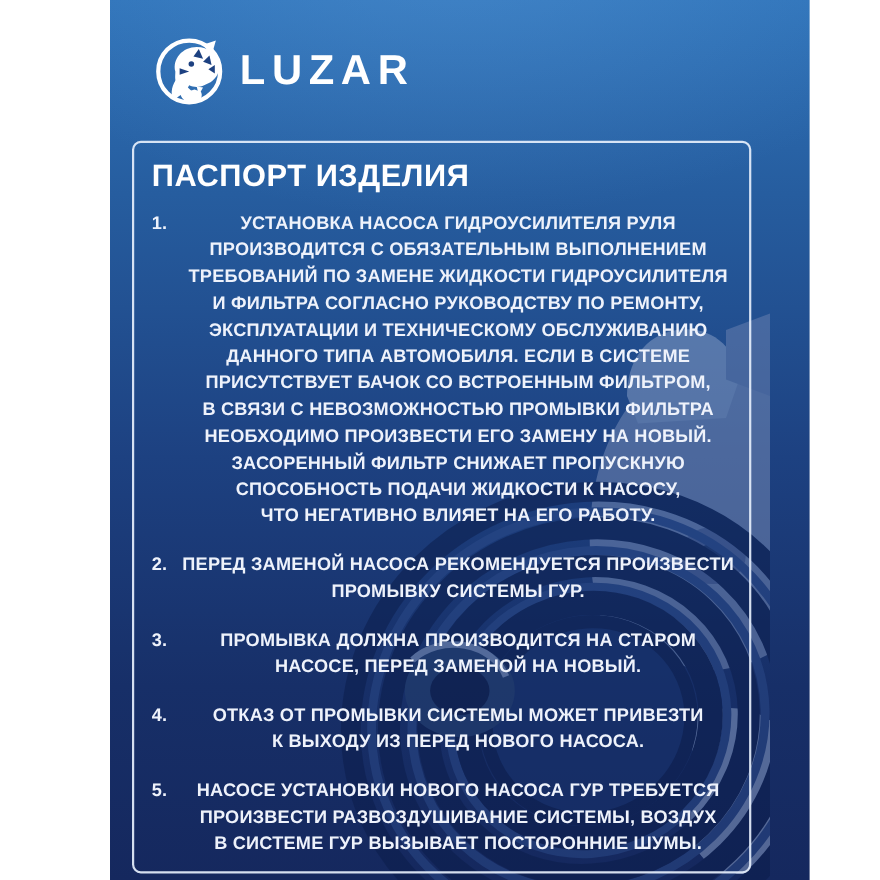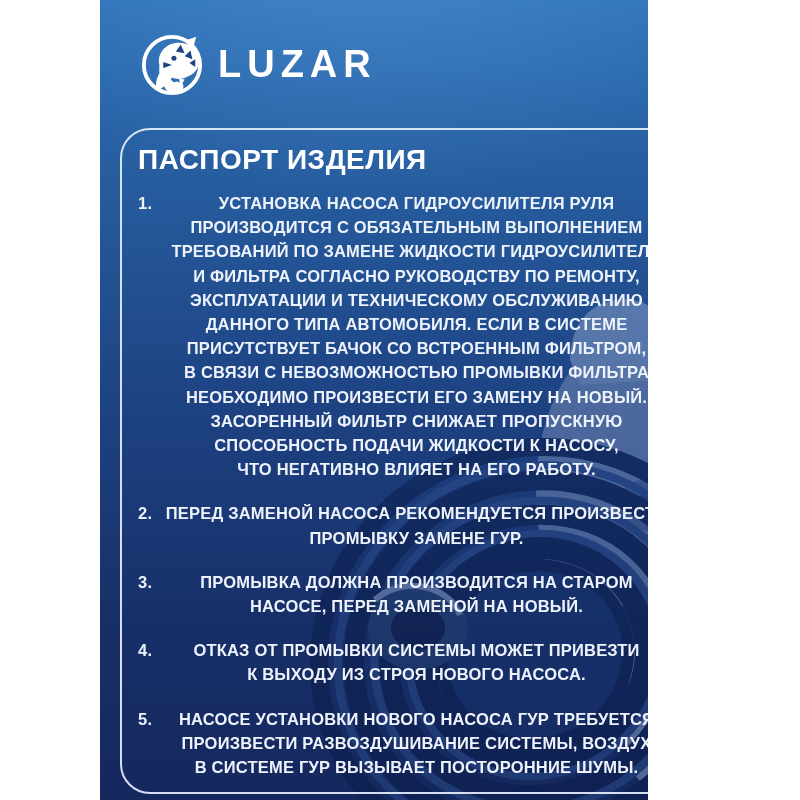--- a/index.html
+++ b/index.html
@@ -2,41 +2,41 @@
 <html><head>
 <meta charset="utf-8">
 <style>
   html,body{margin:0;padding:0;background:#ffffff;}
   .stage{
     position:relative;width:800px;height:800px;margin:0 auto;
     background:#ffffff;overflow:hidden;
     font-family:"Liberation Sans","DejaVu Sans",sans-serif;
   }
   .panel{
-    position:absolute;left:100px;top:0;width:548px;height:800px;
+    position:absolute;left:100px;top:0;width:636px;height:800px;
     background:
       radial-gradient(120% 55% at 50% -8%, rgba(96,160,222,0.38), rgba(96,160,222,0) 60%),
       linear-gradient(180deg,#2f73b9 0%,#265d9f 22%,#1d4181 52%,#172f68 78%,#15285e 100%);
     overflow:hidden;
   }
   
   .logo-row{
     position:absolute;left:40px;top:32px;display:flex;align-items:center;gap:14px;
   }
   .tiger-svg{display:block;width:64px;height:64px;}
   .wordmark{
     color:#ffffff;font-weight:bold;font-size:38px;line-height:64px;
     letter-spacing:6px;font-family:"Liberation Sans","DejaVu Sans",sans-serif;
   }
   
   .pump-svg{position:absolute;left:0;top:0;width:600px;height:800px;}
   
   .card{
     position:absolute;left:20px;top:128px;width:563px;height:666px;
-    border:2px solid rgba(230,239,252,0.92);border-radius:30px;
+    border:2px solid rgba(230,239,252,0.92);border-radius:8px;
     box-sizing:border-box;
     padding:14px 12px 0 16px;
   }
   .card-title{
     color:#ffffff;font-weight:bold;font-size:28px;line-height:32px;
     letter-spacing:0.5px;margin:0 0 15px 0;
   }
   .item{
     display:flex;align-items:flex-start;
     margin:0 0 20px 0;
@@ -119,33 +119,33 @@
 В СВЯЗИ С НЕВОЗМОЖНОСТЬЮ ПРОМЫВКИ ФИЛЬТРА
 НЕОБХОДИМО ПРОИЗВЕСТИ ЕГО ЗАМЕНУ НА НОВЫЙ.
 ЗАСОРЕННЫЙ ФИЛЬТР СНИЖАЕТ ПРОПУСКНУЮ
 СПОСОБНОСТЬ ПОДАЧИ ЖИДКОСТИ К НАСОСУ,
 ЧТО НЕГАТИВНО ВЛИЯЕТ НА ЕГО РАБОТУ.</span>
       </div>
 
       <div class="item">
         <span class="item-num">2.</span>
         <span class="item-text">ПЕРЕД ЗАМЕНОЙ НАСОСА РЕКОМЕНДУЕТСЯ ПРОИЗВЕСТИ
-ПРОМЫВКУ ЗАМЕНЕ ГУР.</span>
+ПРОМЫВКУ СИСТЕМЫ ГУР.</span>
       </div>
 
       <div class="item">
         <span class="item-num">3.</span>
         <span class="item-text">ПРОМЫВКА ДОЛЖНА ПРОИЗВОДИТСЯ НА СТАРОМ
 НАСОСЕ, ПЕРЕД ЗАМЕНОЙ НА НОВЫЙ.</span>
       </div>
 
       <div class="item">
         <span class="item-num">4.</span>
         <span class="item-text">ОТКАЗ ОТ ПРОМЫВКИ СИСТЕМЫ МОЖЕТ ПРИВЕЗТИ
-К ВЫХОДУ ИЗ СТРОЯ НОВОГО НАСОСА.</span>
+К ВЫХОДУ ИЗ ПЕРЕД НОВОГО НАСОСА.</span>
       </div>
 
       <div class="item">
         <span class="item-num">5.</span>
         <span class="item-text">НАСОСЕ УСТАНОВКИ НОВОГО НАСОСА ГУР ТРЕБУЕТСЯ
 ПРОИЗВЕСТИ РАЗВОЗДУШИВАНИЕ СИСТЕМЫ, ВОЗДУХ
 В СИСТЕМЕ ГУР ВЫЗЫВАЕТ ПОСТОРОННИЕ ШУМЫ.</span>
       </div>
     </div>
 

